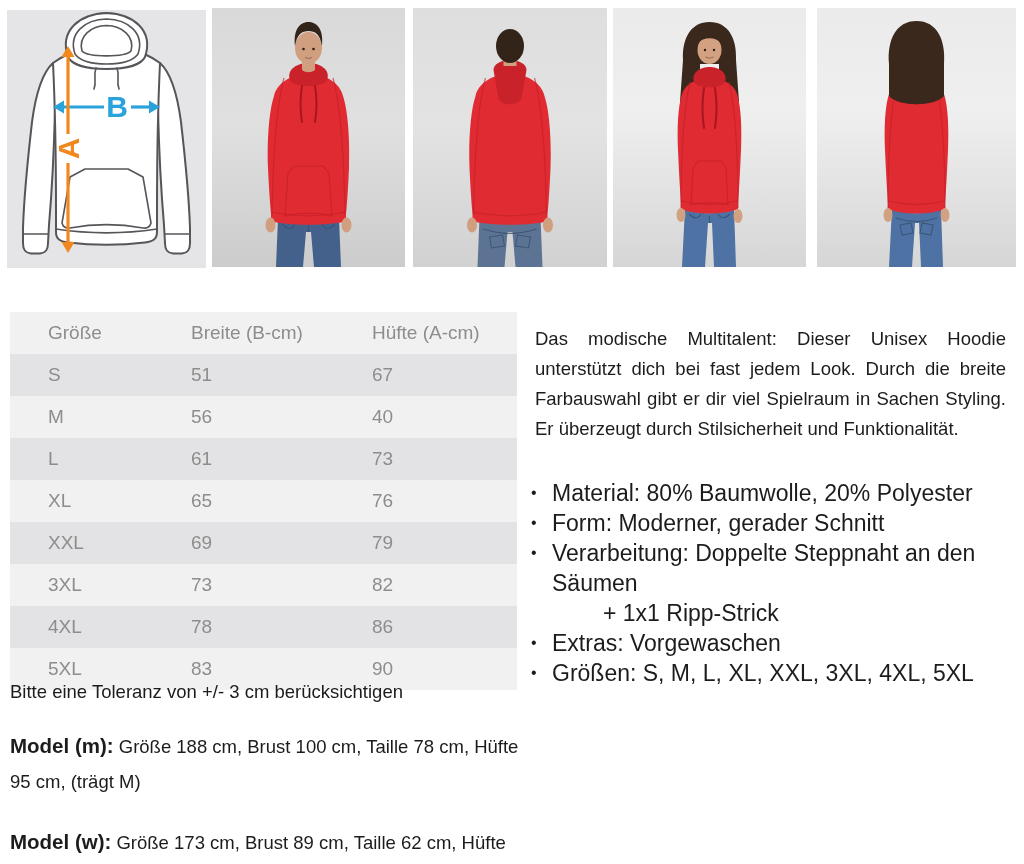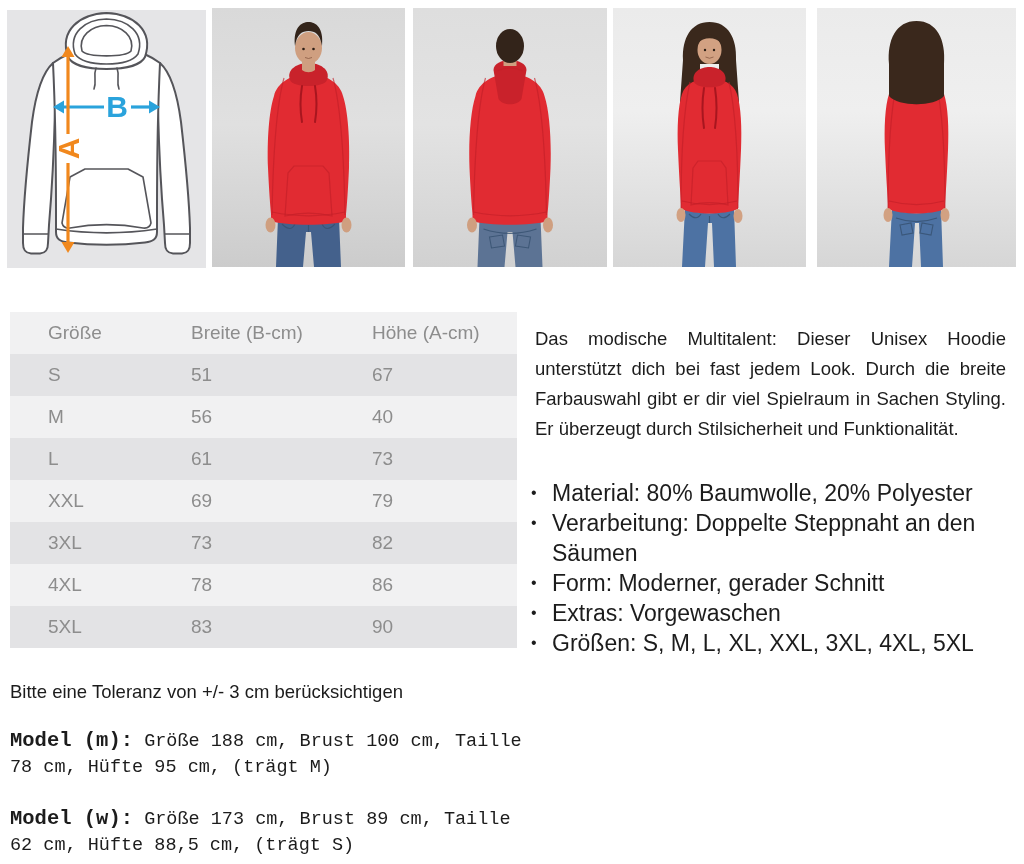--- a/index.html
+++ b/index.html
@@ -52,21 +52,21 @@
   .description{margin:8px;font-size:18.5px;line-height:30px;text-align:justify;}
   .features{list-style:none;margin:34px 0 0 0;padding:0;
       font-size:23px;line-height:30px;}
   .features li{position:relative;padding-left:25px;}
   .features li.bullet::before{content:"•";position:absolute;left:4px;top:0;font-size:16px;}
   .features li.indent{padding-left:76px;}
 
   
   .notes{position:absolute;left:10px;top:671px;width:512px;}
   .tolerance{margin:6px 0 21px 0;font-size:18.5px;line-height:30px;}
-  .model{margin:0 0 25px 0;font-size:18.5px;line-height:26px;font-family:Liberation Mono, monospace;}
+  .model{margin:0 0 25px 0;font-size:18.5px;line-height:35px;}
   .model b{font-size:20.5px;}
 </style>
 </head>
 <body>
 
 <div class="page">
 
   <div class="panel" id="diagram-panel">
     <svg viewBox="0 0 199 258">
 
@@ -199,38 +199,43 @@
   <table class="size-table">
     <colgroup>
         <col style="width:177px">
         <col style="width:181px">
         <col>
       </colgroup>
     <thead>
       <tr>
         <th>Größe</th>
         <th>Breite (B-cm)</th>
-        <th>Höhe (A-cm)</th>
+        <th>Hüfte (A-cm)</th>
       </tr>
     </thead>
     <tbody>
       <tr>
         <td>S</td>
         <td>51</td>
         <td>67</td>
       </tr>
       <tr>
         <td>M</td>
         <td>56</td>
         <td>40</td>
       </tr>
       <tr>
         <td>L</td>
         <td>61</td>
         <td>73</td>
+      </tr>
+      <tr>
+        <td>XL</td>
+        <td>65</td>
+        <td>76</td>
       </tr>
       <tr>
         <td>XXL</td>
         <td>69</td>
         <td>79</td>
       </tr>
       <tr>
         <td>3XL</td>
         <td>73</td>
         <td>82</td>
@@ -245,22 +250,23 @@
         <td>83</td>
         <td>90</td>
       </tr>
     </tbody>
   </table>
 
   <div class="right-col">
     <p class="description">Das modische Multitalent: Dieser Unisex Hoodie unterstützt dich bei fast jedem Look. Durch die breite Farbauswahl gibt er dir viel Spielraum in Sachen Styling. Er überzeugt durch Stilsicherheit und Funktionalität.</p>
     <ul class="features">
       <li class="bullet">Material: 80% Baumwolle, 20% Polyester</li>
+      <li class="bullet">Form: Moderner, gerader Schnitt</li>
       <li class="bullet">Verarbeitung: Doppelte Steppnaht an den Säumen</li>
-      <li class="bullet">Form: Moderner, gerader Schnitt</li>
+      <li class="indent">+ 1x1 Ripp-Strick</li>
       <li class="bullet">Extras: Vorgewaschen</li>
       <li class="bullet">Größen:  S, M, L, XL, XXL, 3XL, 4XL, 5XL</li>
     </ul>
   </div>
 
   <div class="notes">
     <p class="tolerance">Bitte eine Toleranz von +/- 3 cm berücksichtigen</p>
     <p class="model"><b>Model (m):</b><span> Größe 188 cm, Brust 100 cm, Taille 78 cm, Hüfte 95 cm, (trägt M)</span></p>
     <p class="model"><b>Model (w):</b><span> Größe 173 cm, Brust 89 cm, Taille 62 cm, Hüfte 88,5 cm, (trägt S)</span></p>
   </div>

